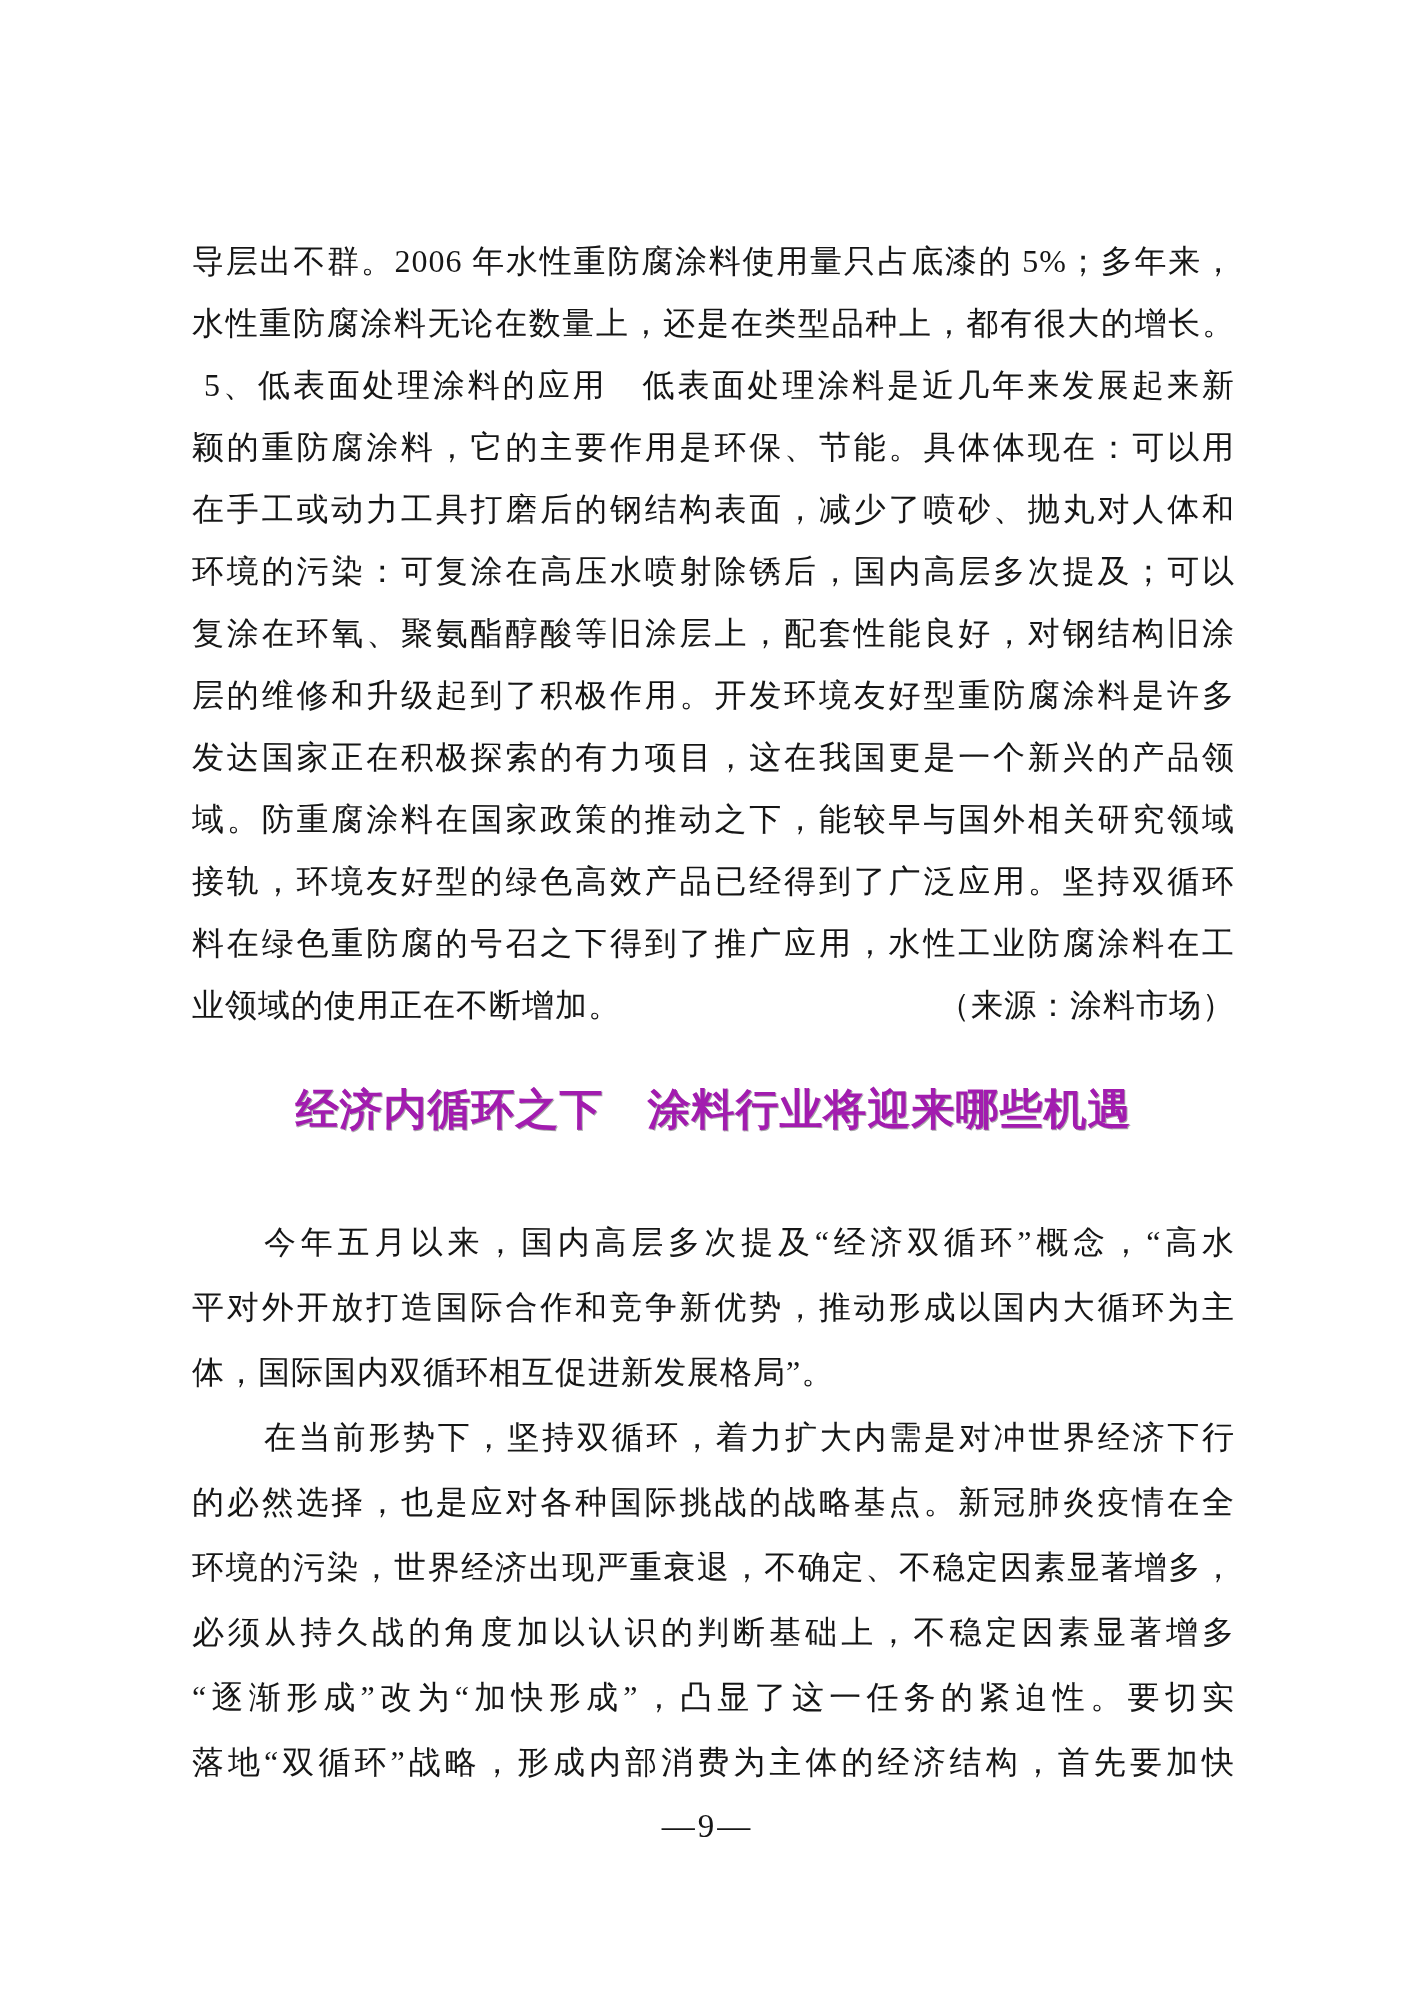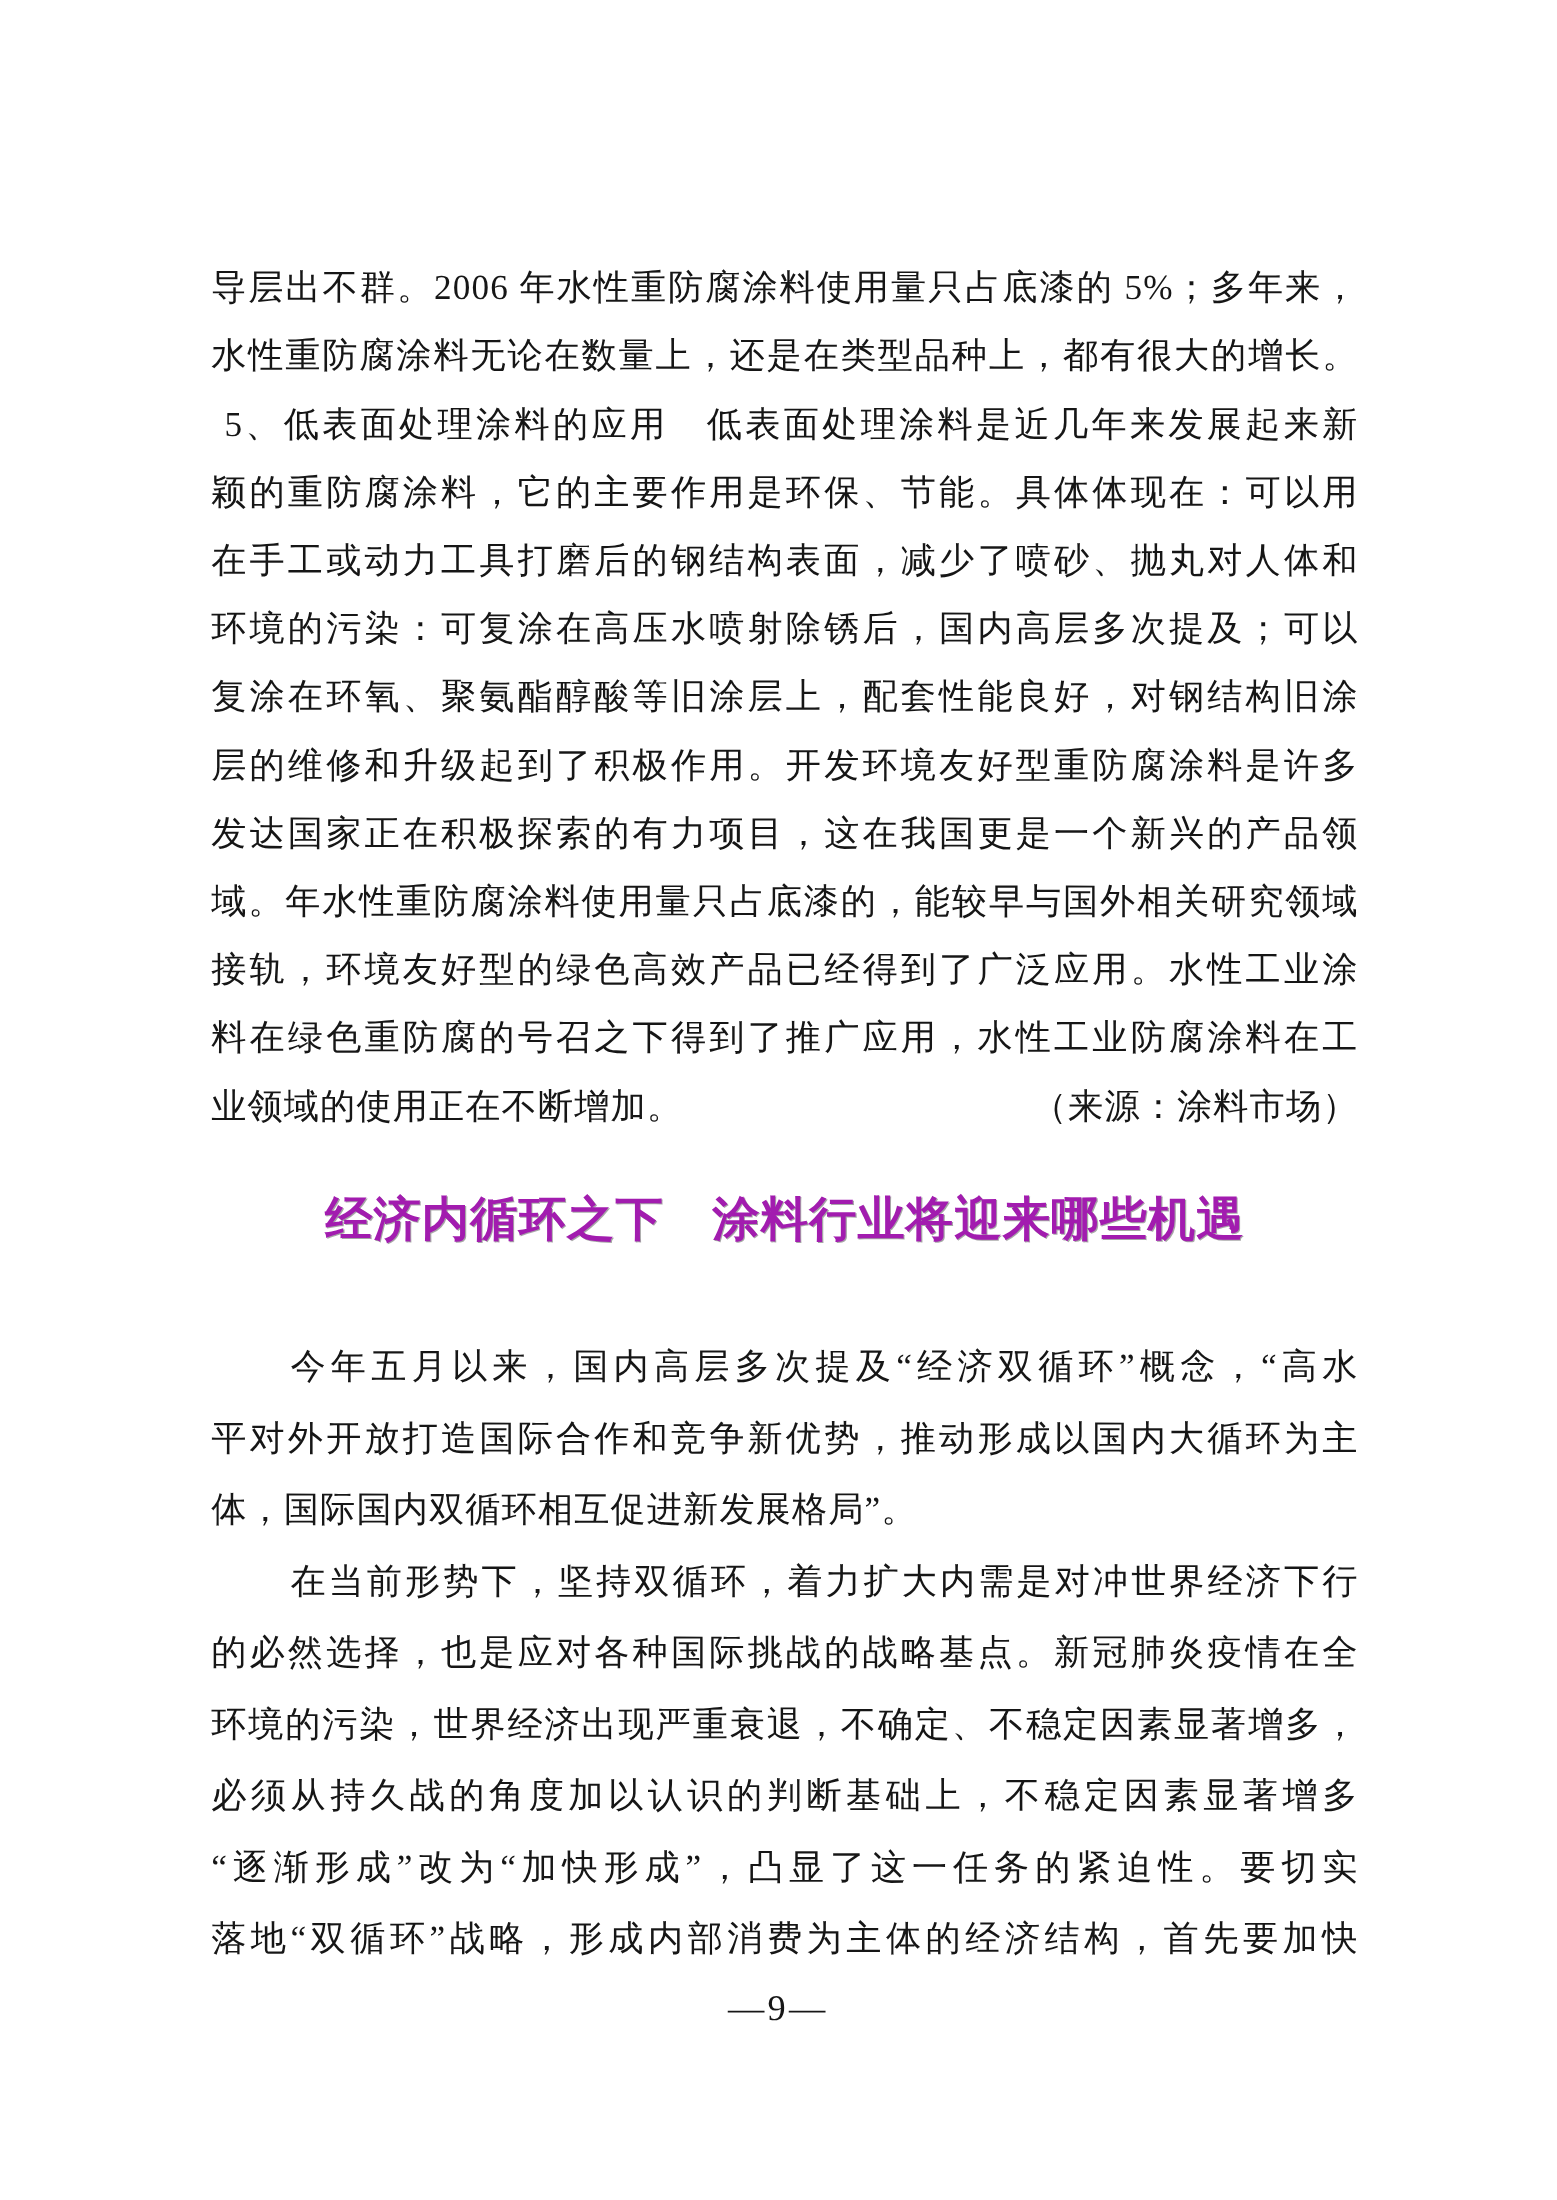--- a/index.html
+++ b/index.html
@@ -89,22 +89,22 @@
       <div class="line">导层出不群。2006 年水性重防腐涂料使用量只占底漆的 5%；多年来，</div>
       <div class="line">水性重防腐涂料无论在数量上，还是在类型品种上，都有很大的增长。</div>
 
       <div class="line ind-sm">5、低表面处理涂料的应用　低表面处理涂料是近几年来发展起来新</div>
       <div class="line">颖的重防腐涂料，它的主要作用是环保、节能。具体体现在：可以用</div>
       <div class="line">在手工或动力工具打磨后的钢结构表面，减少了喷砂、抛丸对人体和</div>
       <div class="line">环境的污染：可复涂在高压水喷射除锈后，国内高层多次提及；可以</div>
       <div class="line">复涂在环氧、聚氨酯醇酸等旧涂层上，配套性能良好，对钢结构旧涂</div>
       <div class="line">层的维修和升级起到了积极作用。开发环境友好型重防腐涂料是许多</div>
       <div class="line">发达国家正在积极探索的有力项目，这在我国更是一个新兴的产品领</div>
-      <div class="line">域。年水性重防腐涂料使用量只占底漆的，能较早与国外相关研究领域</div>
-      <div class="line">接轨，环境友好型的绿色高效产品已经得到了广泛应用。水性工业涂</div>
+      <div class="line">域。防重腐涂料在国家政策的推动之下，能较早与国外相关研究领域</div>
+      <div class="line">接轨，环境友好型的绿色高效产品已经得到了广泛应用。坚持双循环</div>
       <div class="line">料在绿色重防腐的号召之下得到了推广应用，水性工业防腐涂料在工</div>
       <div class="line flexline">
         <span>业领域的使用正在不断增加。</span>
         <span>（来源：涂料市场）</span>
       </div>
     </div>
 
     <h1 class="heading">经济内循环之下　涂料行业将迎来哪些机遇</h1>
 
     <div class="sec2">

